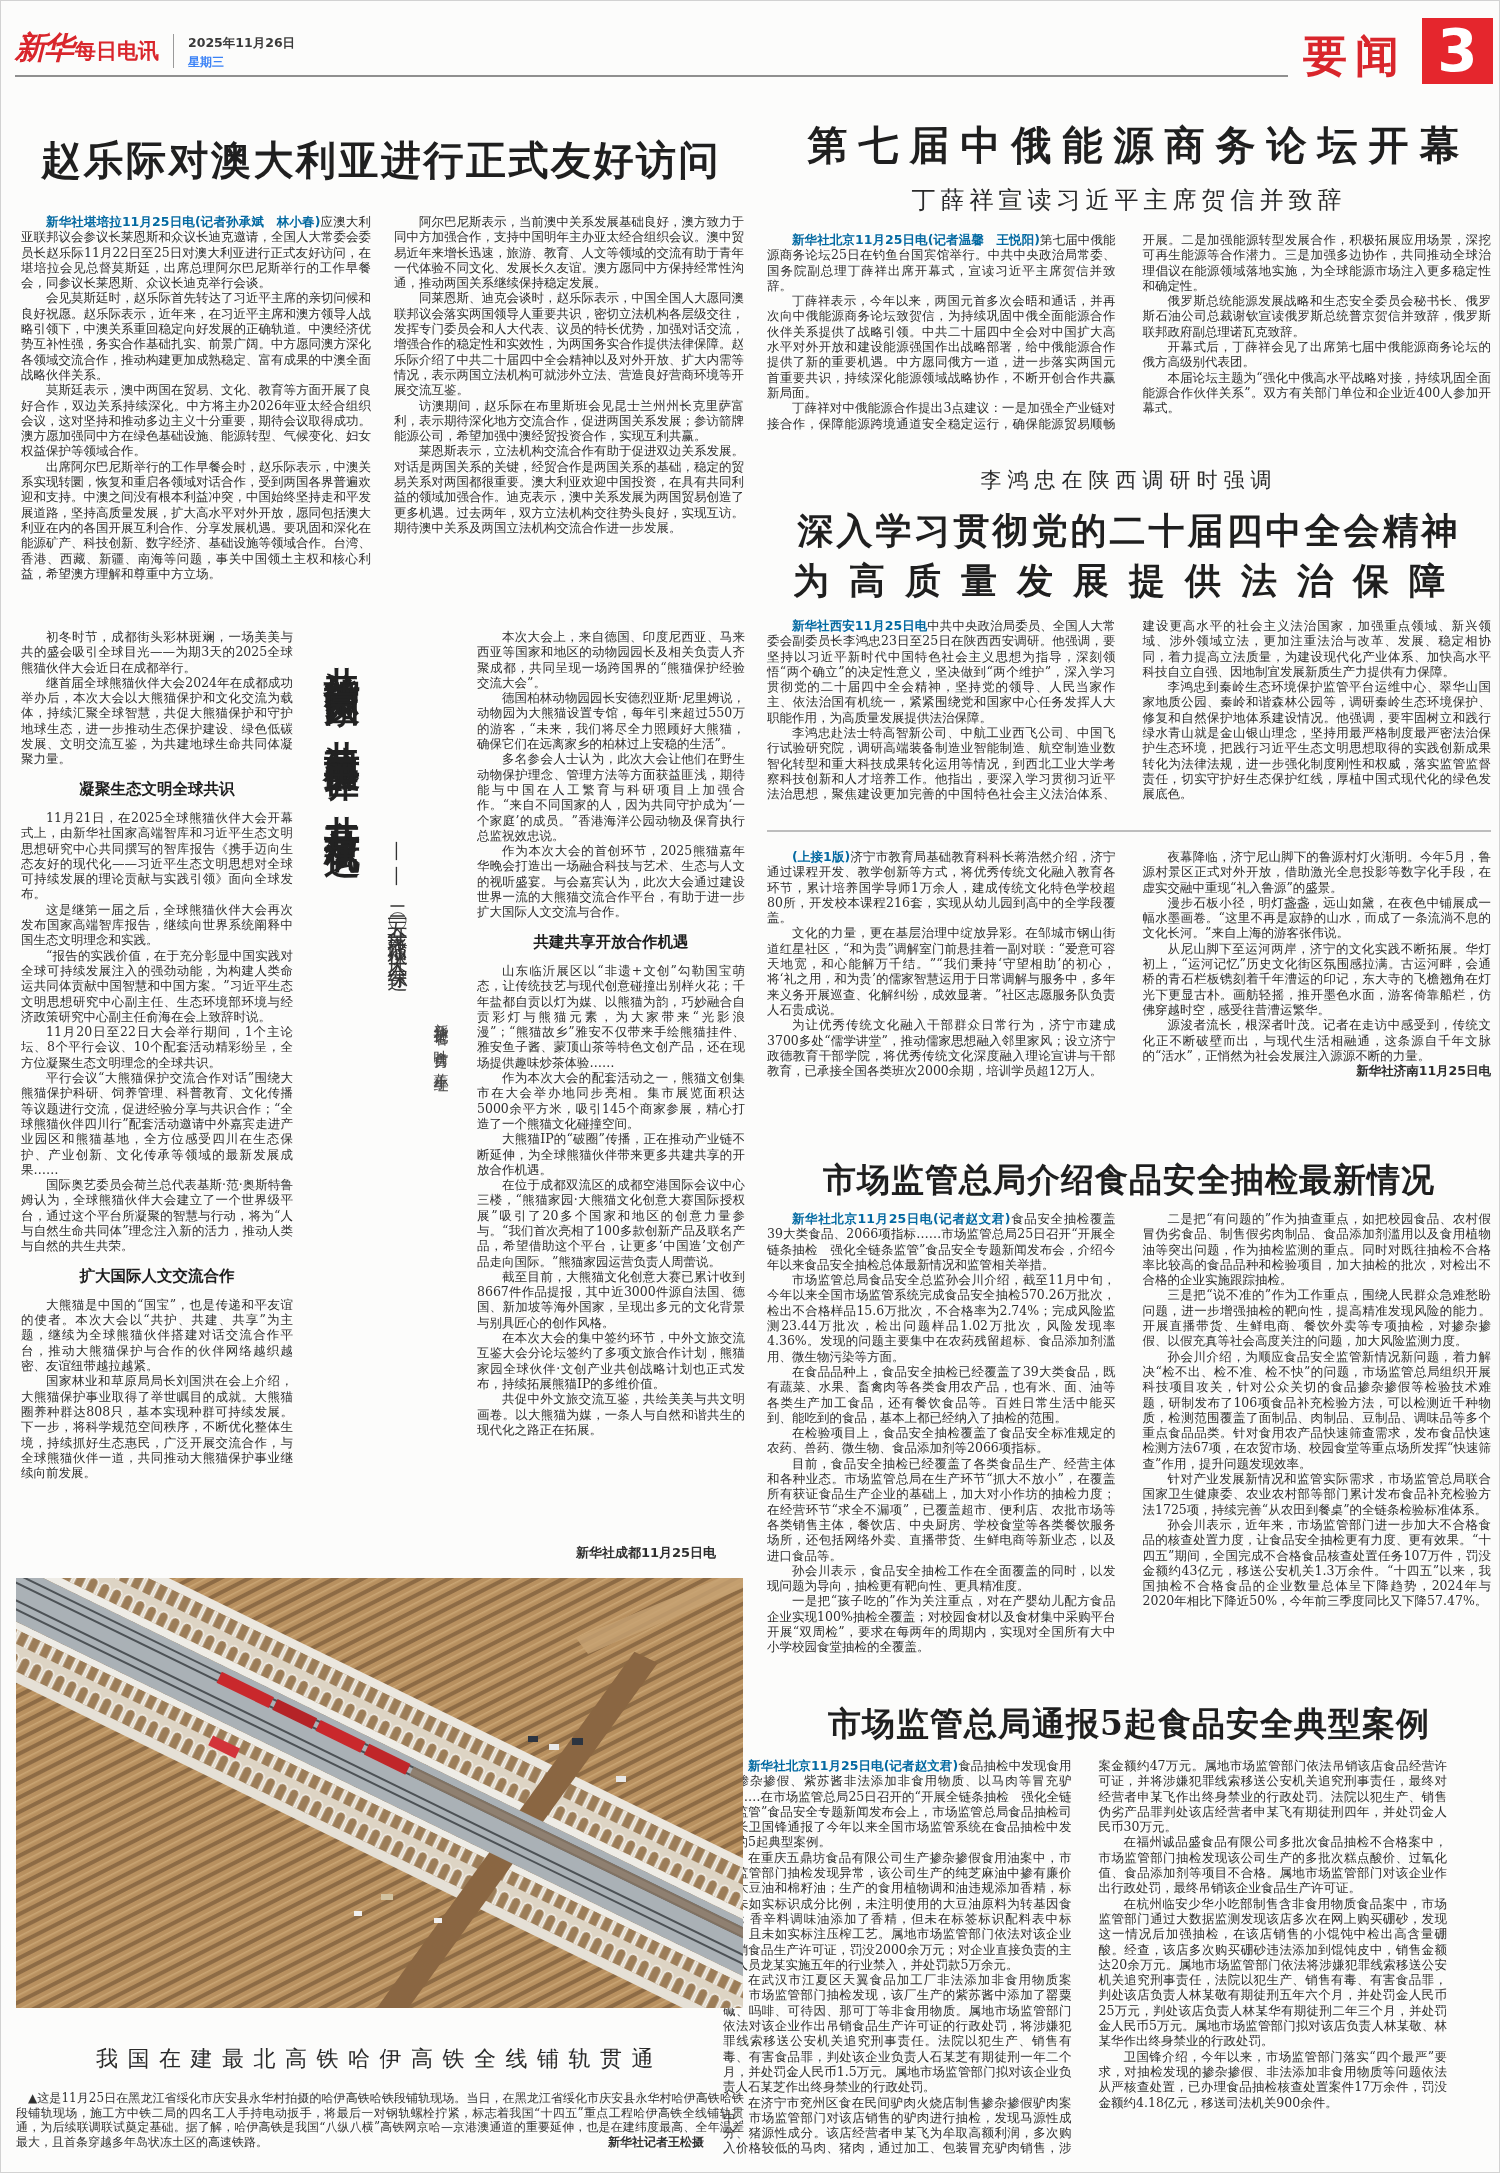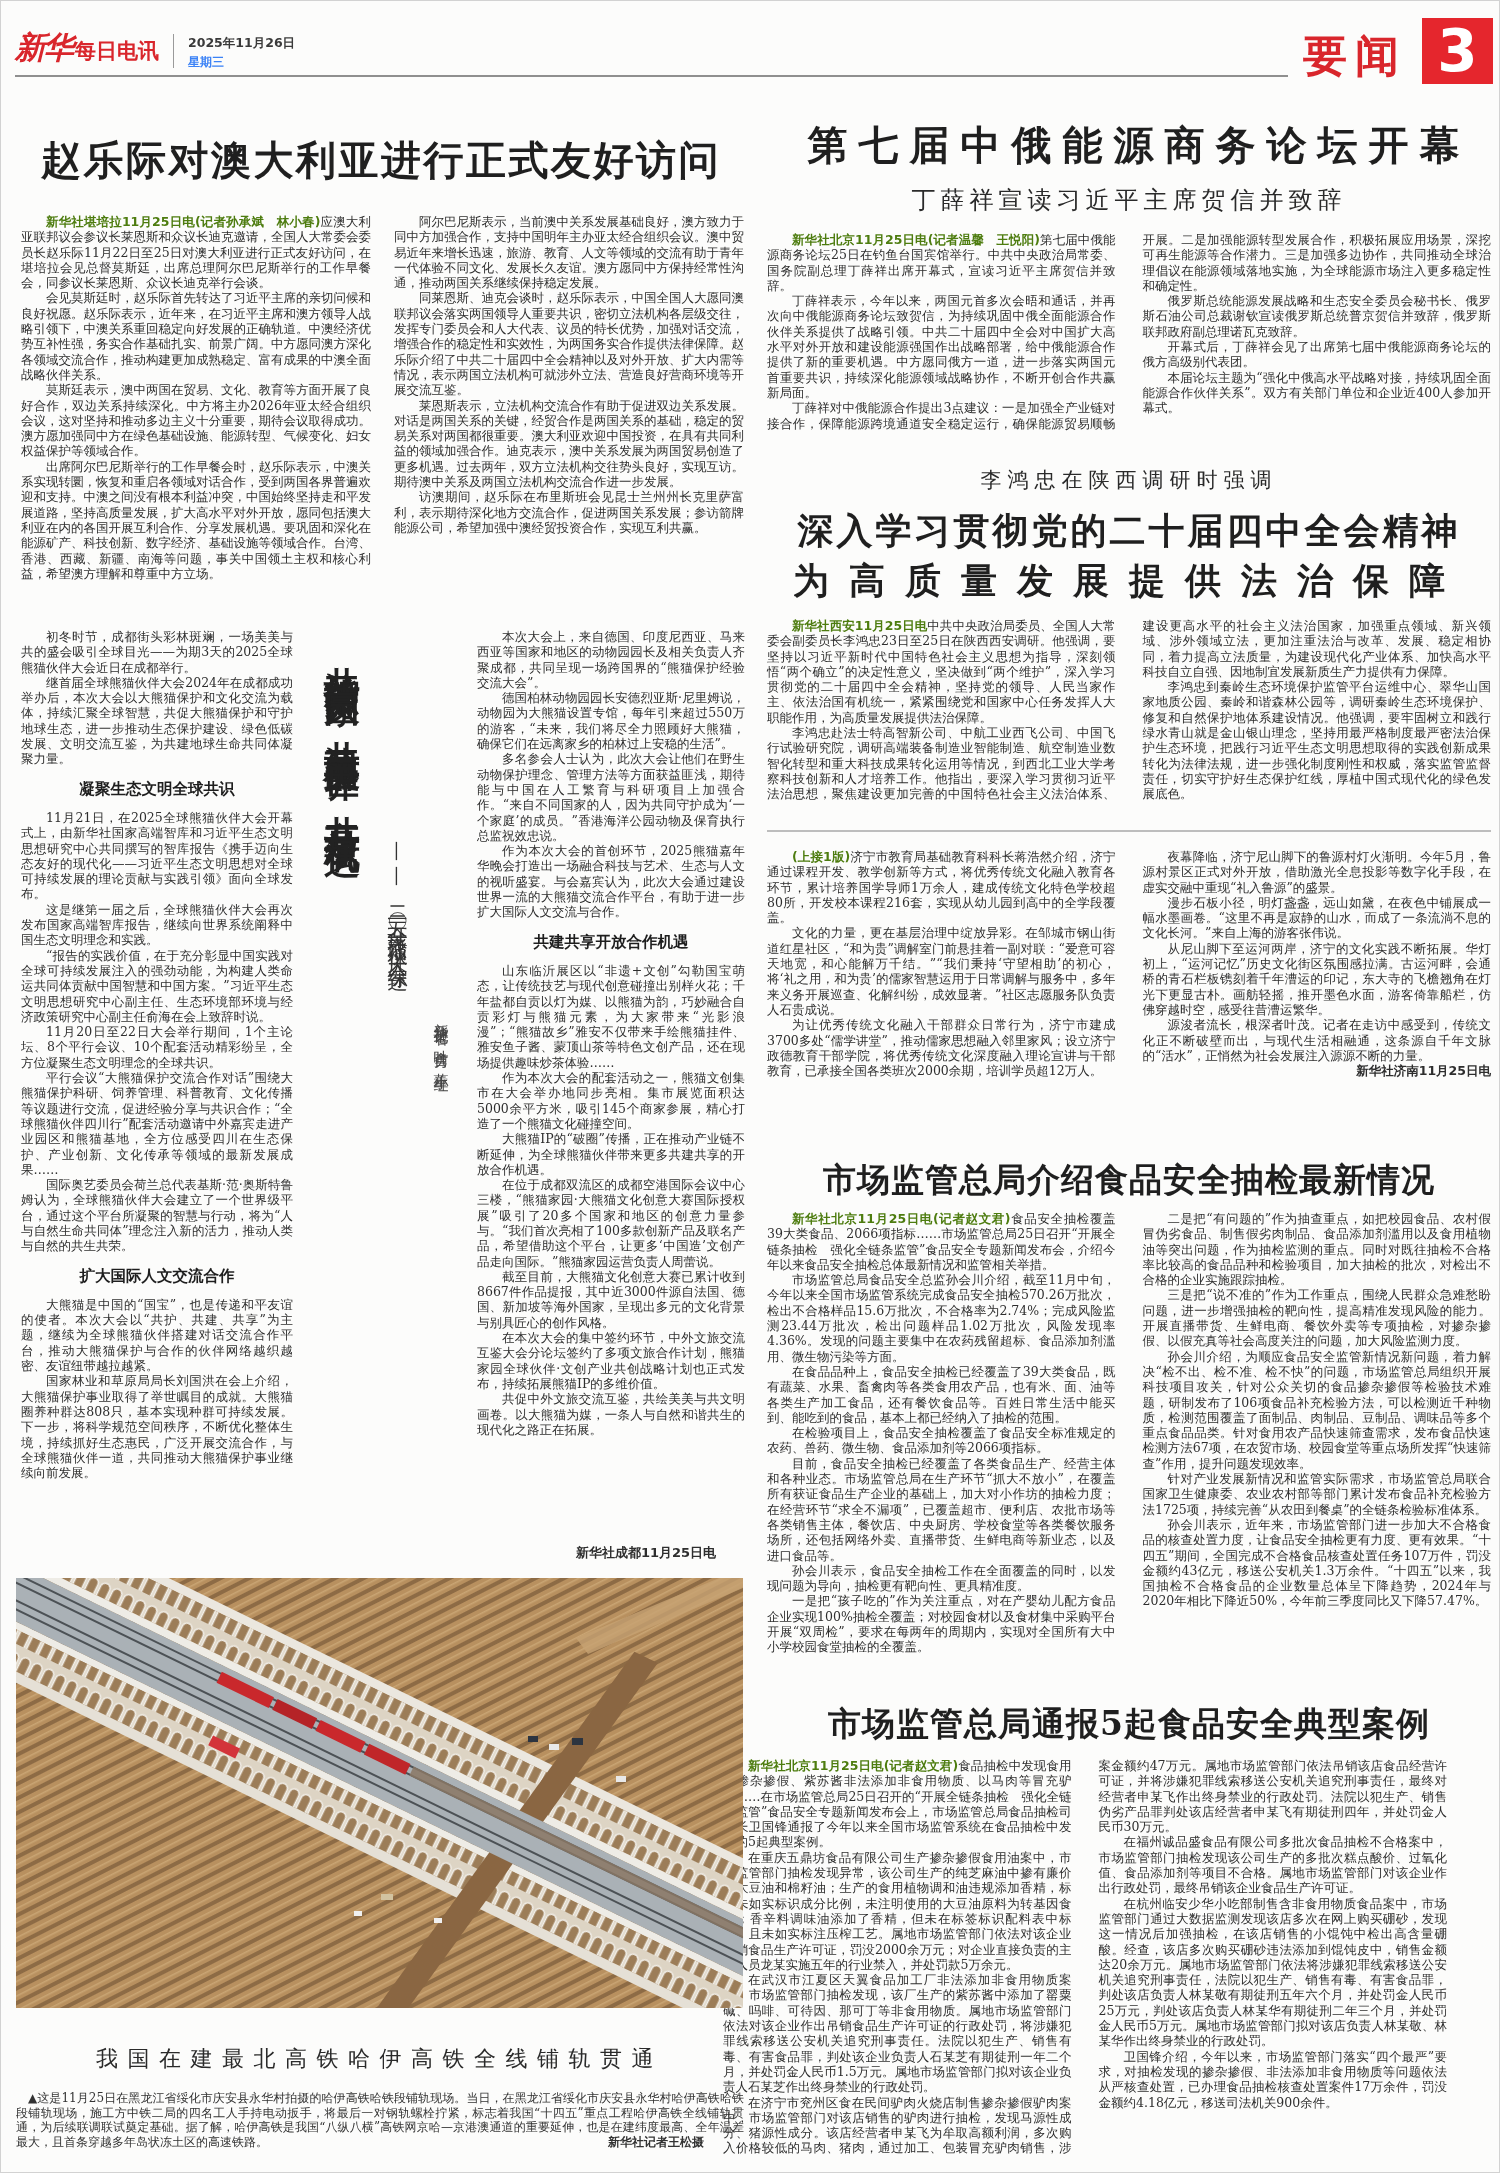--- a/index.html
+++ b/index.html
@@ -31,21 +31,21 @@
   .kick-li { left:766px; top:465px; width:724px; font-size:21px; letter-spacing:6px; color:#2a2a2a; }
   .h-li1 { left:766px; top:506px; width:724px; font-size:36px; font-weight:bold; letter-spacing:3px; }
   .h-li2 { left:766px; top:556px; width:724px; font-size:36px; font-weight:bold; letter-spacing:20px; }
   .kick-food { left:766px; top:1114px; width:724px; font-size:20px; color:#2a2a2a; }
   .h-food { left:766px; width:724px; font-size:33px; font-weight:600; letter-spacing:1px; }
 
   
   .cols2 { column-count:2; column-fill:auto; font-size:12.5px; line-height:15.3px; text-align:justify; }
   .cols2 p, .col p { margin:0; text-indent:2em; }
   .col { font-size:12.5px; line-height:15.3px; text-align:justify; }
-  .dl { font-family:"DejaVu Sans","Liberation Sans",sans-serif; font-weight:bold; color:#4d7c0f; }
+  .dl { font-family:"DejaVu Sans","Liberation Sans",sans-serif; font-weight:bold; color:#0369a1; }
   .signoff { text-align:right; text-indent:0 !important; font-family:"DejaVu Sans","Liberation Sans",sans-serif; font-weight:bold; }
   .sec-head { font-family:"DejaVu Sans","Liberation Sans",sans-serif; font-weight:bold; font-size:15.5px;
     text-align:center; text-indent:0 !important; margin:15px 0 13px 0 !important; color:#1e1e1e; }
   .hrule { height:2px; background:#bdbdbd; }
 
   
   .vtitle { left:317px; top:636px; writing-mode:vertical-rl; text-orientation:upright;
     font-size:36px; letter-spacing:5.5px; color:#222; font-weight:600; white-space:nowrap; }
   .vsub { left:384px; top:840px; writing-mode:vertical-rl; text-orientation:mixed;
     font-size:20px; letter-spacing:5px; color:#333; white-space:nowrap; }
@@ -76,22 +76,22 @@
   </div>
 
   <div class="abs hl h-aus">赵乐际对澳大利亚进行正式友好访问</div>
   <div class="abs cols2" style="left:20px;top:213px;width:723px;height:392px;column-gap:23px;">
     <p><span class="dl">新华社堪培拉11月25日电(记者孙承斌　林小春)</span><span>应澳大利亚联邦议会参议长莱恩斯和众议长迪克邀请，全国人大常委会委员长赵乐际11月22日至25日对澳大利亚进行正式友好访问，在堪培拉会见总督莫斯廷，出席总理阿尔巴尼斯举行的工作早餐会，同参议长莱恩斯、众议长迪克举行会谈。</span></p>
     <p>会见莫斯廷时，赵乐际首先转达了习近平主席的亲切问候和良好祝愿。赵乐际表示，近年来，在习近平主席和澳方领导人战略引领下，中澳关系重回稳定向好发展的正确轨道。中澳经济优势互补性强，务实合作基础扎实、前景广阔。中方愿同澳方深化各领域交流合作，推动构建更加成熟稳定、富有成果的中澳全面战略伙伴关系。</p>
     <p>莫斯廷表示，澳中两国在贸易、文化、教育等方面开展了良好合作，双边关系持续深化。中方将主办2026年亚太经合组织会议，这对坚持和推动多边主义十分重要，期待会议取得成功。澳方愿加强同中方在绿色基础设施、能源转型、气候变化、妇女权益保护等领域合作。</p>
     <p>出席阿尔巴尼斯举行的工作早餐会时，赵乐际表示，中澳关系实现转圜，恢复和重启各领域对话合作，受到两国各界普遍欢迎和支持。中澳之间没有根本利益冲突，中国始终坚持走和平发展道路，坚持高质量发展，扩大高水平对外开放，愿同包括澳大利亚在内的各国开展互利合作、分享发展机遇。要巩固和深化在能源矿产、科技创新、数字经济、基础设施等领域合作。台湾、香港、西藏、新疆、南海等问题，事关中国领土主权和核心利益，希望澳方理解和尊重中方立场。</p>
     <p>阿尔巴尼斯表示，当前澳中关系发展基础良好，澳方致力于同中方加强合作，支持中国明年主办亚太经合组织会议。澳中贸易近年来增长迅速，旅游、教育、人文等领域的交流有助于青年一代体验不同文化、发展长久友谊。澳方愿同中方保持经常性沟通，推动两国关系继续保持稳定发展。</p>
     <p>同莱恩斯、迪克会谈时，赵乐际表示，中国全国人大愿同澳联邦议会落实两国领导人重要共识，密切立法机构各层级交往，发挥专门委员会和人大代表、议员的特长优势，加强对话交流，增强合作的稳定性和实效性，为两国务实合作提供法律保障。赵乐际介绍了中共二十届四中全会精神以及对外开放、扩大内需等情况，表示两国立法机构可就涉外立法、营造良好营商环境等开展交流互鉴。</p>
+    <p>访澳期间，赵乐际在布里斯班会见昆士兰州州长克里萨富利，表示期待深化地方交流合作，促进两国关系发展；参访箭牌能源公司，希望加强中澳经贸投资合作，实现互利共赢。</p>
     <p>莱恩斯表示，立法机构交流合作有助于促进双边关系发展。对话是两国关系的关键，经贸合作是两国关系的基础，稳定的贸易关系对两国都很重要。澳大利亚欢迎中国投资，在具有共同利益的领域加强合作。迪克表示，澳中关系发展为两国贸易创造了更多机遇。过去两年，双方立法机构交往势头良好，实现互访。期待澳中关系及两国立法机构交流合作进一步发展。</p>
-    <p>访澳期间，赵乐际在布里斯班会见昆士兰州州长克里萨富利，表示期待深化地方交流合作，促进两国关系发展；参访箭牌能源公司，希望加强中澳经贸投资合作，实现互利共赢。</p>
   </div>
 
   <div class="abs hl h-rus">第七届中俄能源商务论坛开幕</div>
   <div class="abs hl sub-rus sans">丁薛祥宣读习近平主席贺信并致辞</div>
   <div class="abs cols2" style="left:766px;top:231px;width:724px;height:212px;column-gap:27px;">
     <p><span class="dl">新华社北京11月25日电(记者温馨　王悦阳)</span><span>第七届中俄能源商务论坛25日在钓鱼台国宾馆举行。中共中央政治局常委、国务院副总理丁薛祥出席开幕式，宣读习近平主席贺信并致辞。</span></p>
     <p>丁薛祥表示，今年以来，两国元首多次会晤和通话，并再次向中俄能源商务论坛致贺信，为持续巩固中俄全面能源合作伙伴关系提供了战略引领。中共二十届四中全会对中国扩大高水平对外开放和建设能源强国作出战略部署，给中俄能源合作提供了新的重要机遇。中方愿同俄方一道，进一步落实两国元首重要共识，持续深化能源领域战略协作，不断开创合作共赢新局面。</p>
     <p>丁薛祥对中俄能源合作提出3点建议：一是加强全产业链对接合作，保障能源跨境通道安全稳定运行，确保能源贸易顺畅开展。二是加强能源转型发展合作，积极拓展应用场景，深挖可再生能源等合作潜力。三是加强多边协作，共同推动全球治理倡议在能源领域落地实施，为全球能源市场注入更多稳定性和确定性。</p>
     <p>俄罗斯总统能源发展战略和生态安全委员会秘书长、俄罗斯石油公司总裁谢钦宣读俄罗斯总统普京贺信并致辞，俄罗斯联邦政府副总理诺瓦克致辞。</p>
     <p>开幕式后，丁薛祥会见了出席第七届中俄能源商务论坛的俄方高级别代表团。</p>

